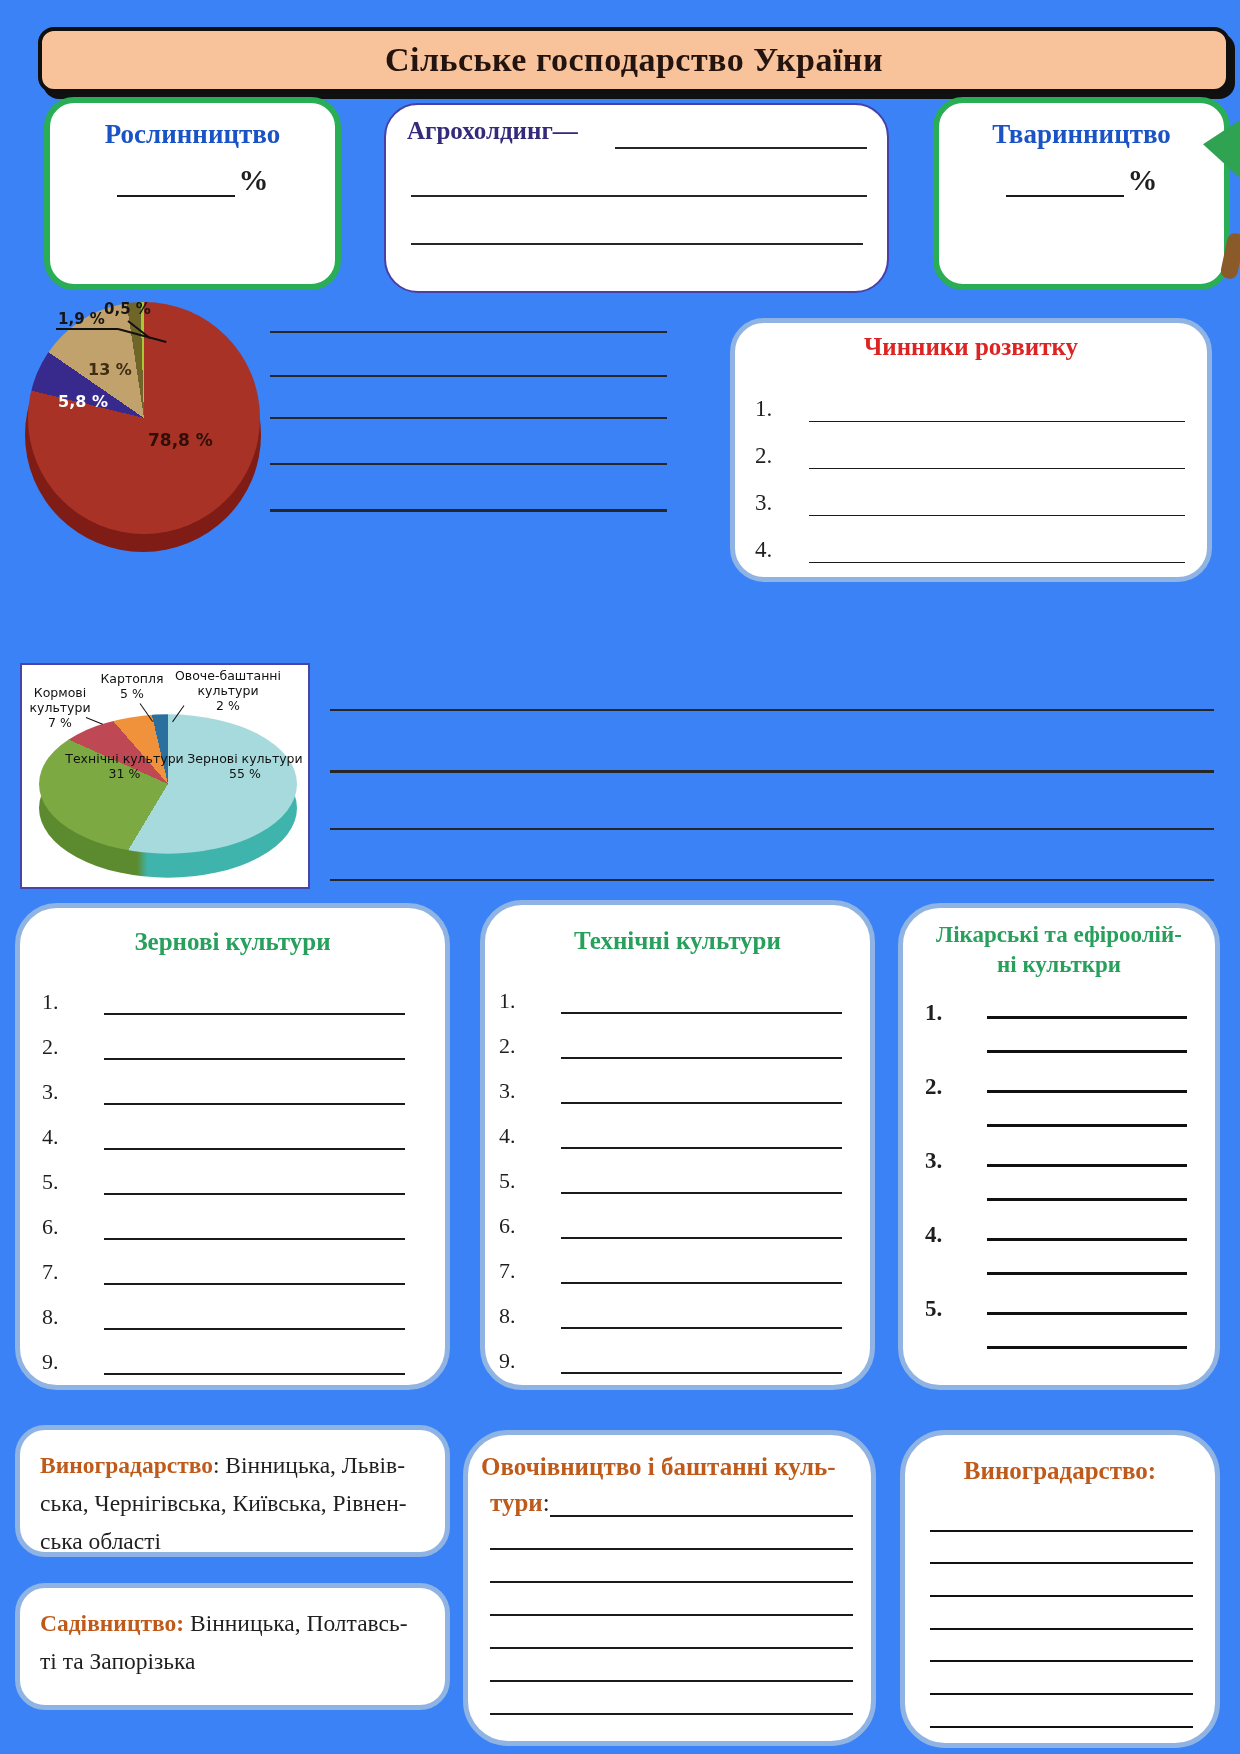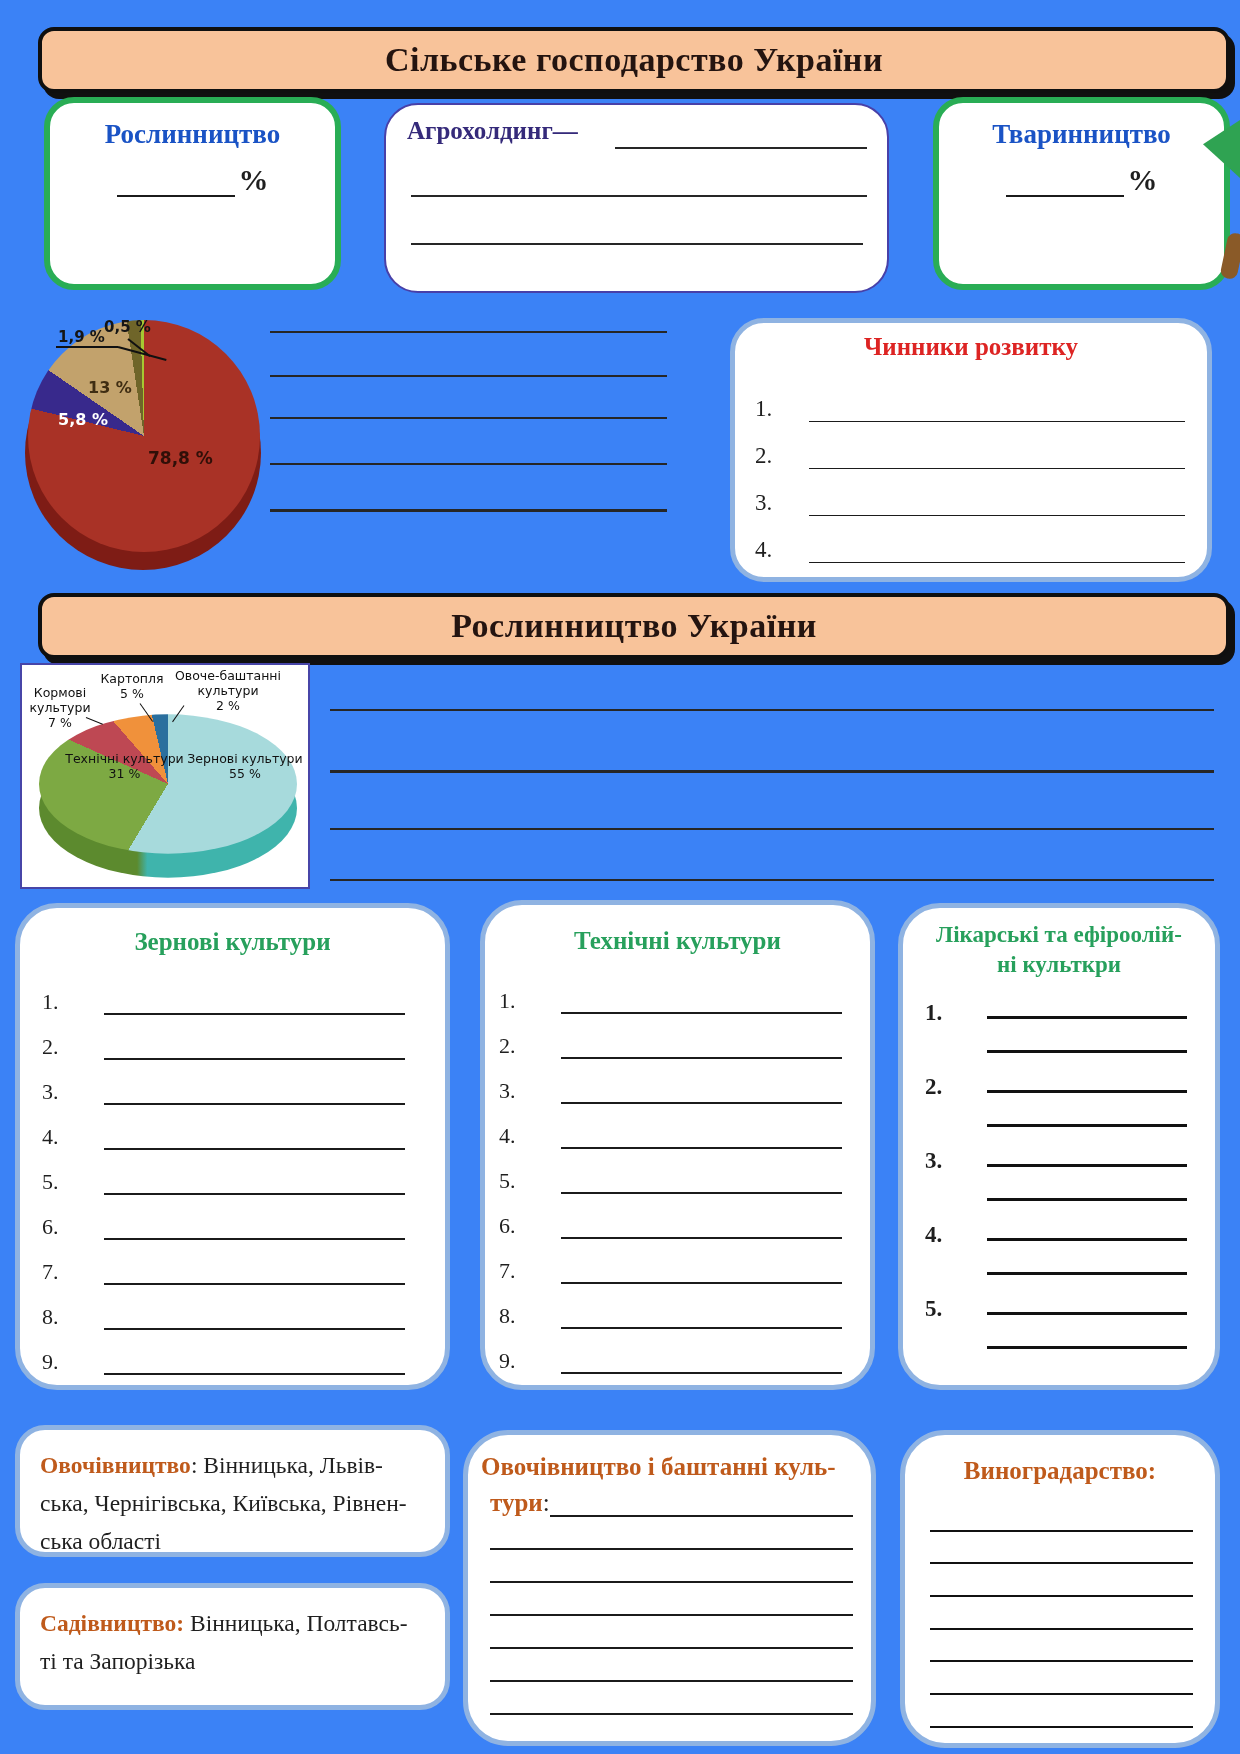--- a/index.html
+++ b/index.html
@@ -94,21 +94,21 @@
     <div class="boxtitle blue-t" style="top:16px;">Тваринництво</div>
     <div class="pctrow" style="top:58px;">
       <span class="wline" style="width:118px;height:34px;"></span>
       <span class="pct">%</span>
     </div>
   </div>
 
   <div class="leaf"></div>
   <div class="blob"></div>
 
-  <div style="position:absolute;left:14px;top:314px;width:256px;height:268px;text-align:right;">
+  <div style="position:absolute;left:14px;top:296px;width:256px;height:268px;text-align:right;">
     <div class="pie1-rim" style="left:11px;top:22px;"></div>
     <div class="pie1-disc" style="left: 14px; top: 6px; background: conic-gradient(rgb(169, 50, 38) 0%, rgb(169, 50, 38) 78.8%, rgb(56, 41, 140) 78.8%, rgb(56, 41, 140) 84.6%, rgb(194, 162, 108) 84.6%, rgb(194, 162, 108) 97.6%, rgb(111, 101, 41) 97.6%, rgb(111, 101, 41) 99.5%, rgb(166, 200, 50) 99.5%, rgb(166, 200, 50) 100%);"></div>
     <span class="pie-label" style="left:44px;top:312px;font-size:15px;color:#151515;transform:translateY(-298px);">1,9 %</span>
     <span class="pie-label" style="left:90px;top:4px;font-size:15px;color:#151515;">0,5 %</span>
     <span class="leader" style="left:42px;top:32px;width:62px;transform:rotate(0deg);"></span>
     <span class="leader" style="left:104px;top:32px;width:50px;transform:rotate(15deg);"></span>
     <span class="leader" style="left:114px;top:24px;width:28px;transform:rotate(38deg);"></span>
     <span class="pie-label" style="left:74px;top:64px;font-size:16px;color:#3F2D12;">13 %</span>
     <span class="pie-label" style="left:44px;top:96px;font-size:16px;color:#ffffff;">5,8 %</span>
     <span class="pie-label" style="left:134px;top:134px;font-size:17px;color:#300F08;">78,8 %</span>
@@ -139,21 +139,20 @@
           <span class="wline" style="flex:1;height:30px;margin-left:12px;border-bottom-width:1.5px;"></span>
         </div>
 
         <div class="numrow" style="height:47px;">
           <span class="num" style="width:42px;font-size:23px;">4.</span>
           <span class="wline" style="flex:1;height:30px;margin-left:12px;border-bottom-width:1.5px;"></span>
         </div>
       </div>
   </div>
 
-  <div class="hdr" style="top:593px;">Рослинництво України</div>
 
   <div class="pie2-box">
     <div class="pie2-side"></div>
     <div class="pie2-disc" style="background: conic-gradient(rgb(167, 218, 220) 0%, rgb(167, 218, 220) 55%, rgb(125, 169, 67) 55%, rgb(125, 169, 67) 86%, rgb(190, 72, 83) 86%, rgb(190, 72, 83) 93%, rgb(240, 145, 59) 93%, rgb(240, 145, 59) 98%, rgb(42, 111, 158) 98%, rgb(42, 111, 158) 100%);"></div>
 
     <div class="p2lab" style="left:75px;top:6px;width:70px;">
       <div>Картопля</div>
         <div>5 %</div>
     </div>
     <div class="p2lab" style="left:150px;top:3px;width:112px;">
@@ -328,21 +327,21 @@
           <span class="dblcol">
             <span class="wline" style="height:16px;"></span>
             <span class="wline" style="height:31px;"></span>
           </span>
         </div>
       </div>
   </div>
 
   <div class="bbox" style="left:15px;top:1425px;width:425px;height:122px;border-radius:30px;">
     <div class="txtbox">
-      <div><span class="orange-t">Овочівництво</span><span>: Вінницька, Львів-</span></div>
+      <div><span class="orange-t">Виноградарство</span><span>: Вінницька, Львів-</span></div>
       <div>ська, Чернігівська, Київська, Рівнен-</div>
       <div>ська області</div>
     </div>
   </div>
 
   <div class="bbox" style="left:15px;top:1583px;width:425px;height:117px;border-radius:30px;">
     <div class="txtbox" style="">
       <div><span class="orange-t">Садівництво:</span><span> Вінницька, Полтавсь-</span></div>
       <div>ті та Запорізька</div>
     </div>

